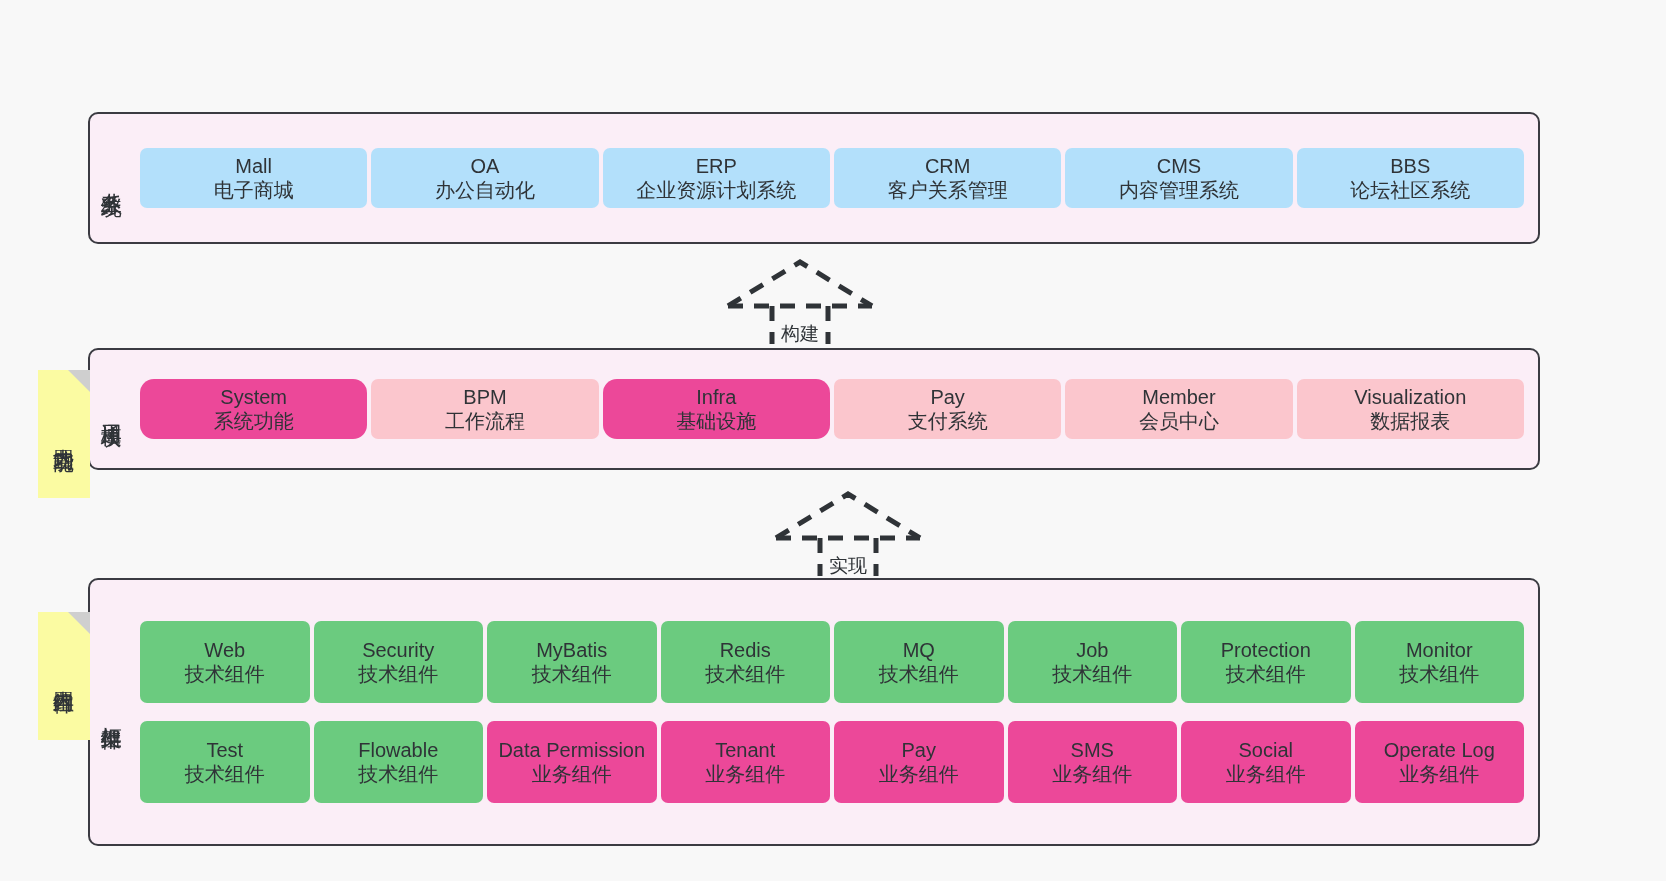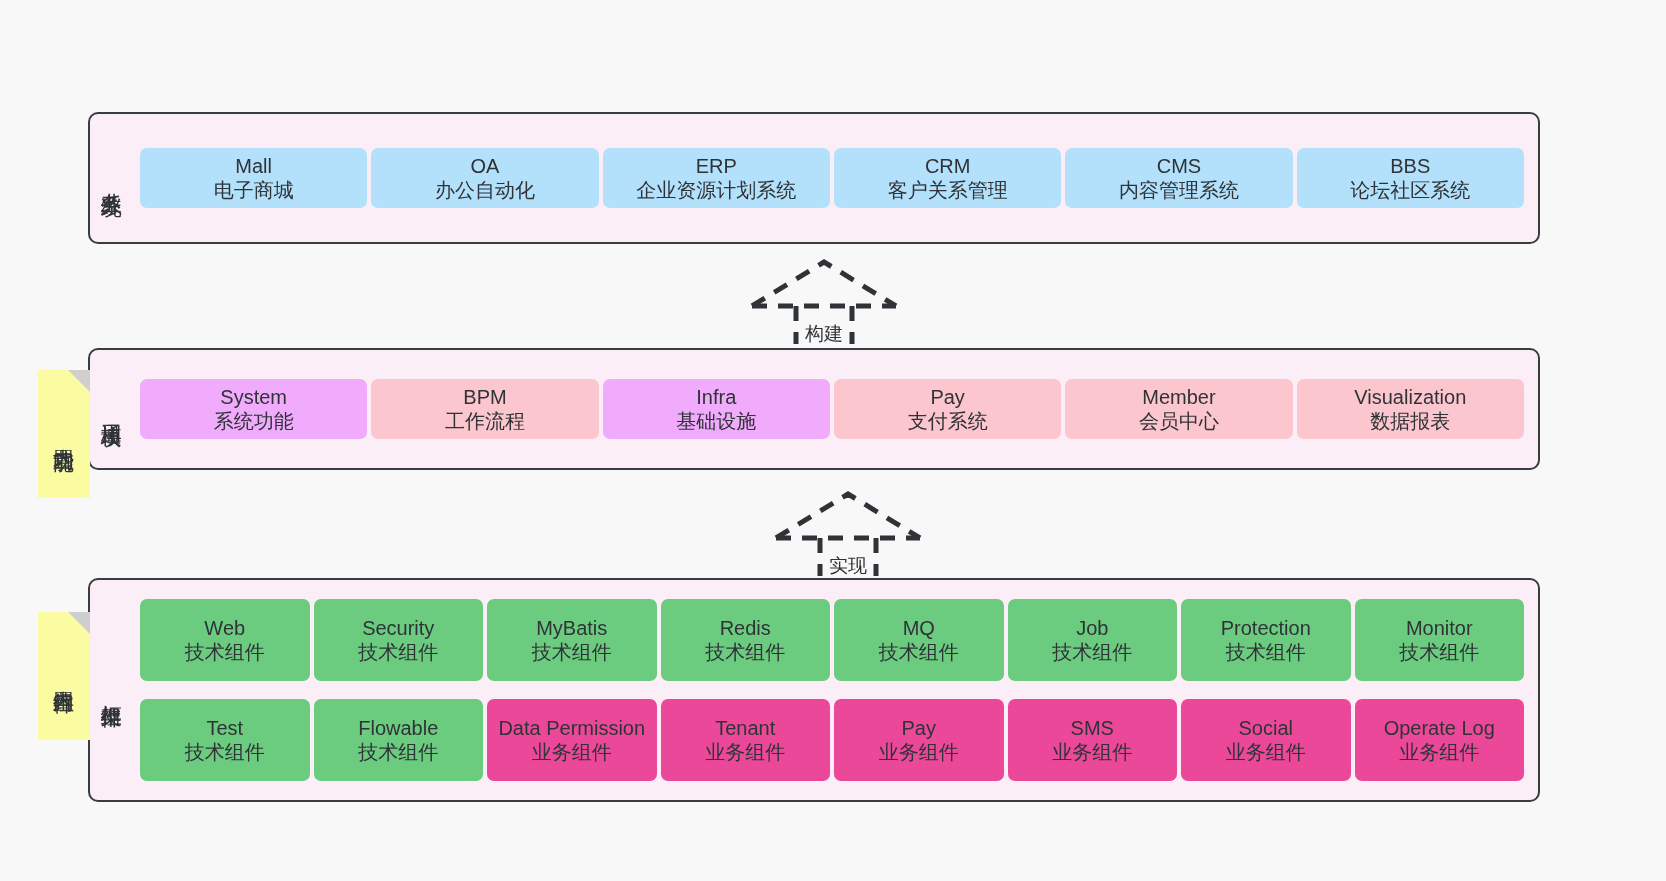--- a/index.html
+++ b/index.html
@@ -75,21 +75,21 @@
     font-size: 20px;
     line-height: 1.22;
     color: #2f3337;
     padding: 6px 4px;
     user-select: none;
   }
   .card .ln { display: block; }
 
   
   .c-blue        { background: #b3e0fb; }
-  .c-red         { background: #f0abfc; }
+  .c-red         { background: #ec4899; border-radius: 14px; }
   .c-pink        { background: #fbc6cd; }
   .c-green       { background: #6bcb7f; }
   .c-green-light { background: #ec4899; }
 
   
   .note {
     position: absolute;
     box-sizing: border-box;
     background: #fbfba2;
     color: #2f3337;
@@ -164,21 +164,21 @@
           <span class="ln">内容管理系统</span>
         </div>
         <div class="card c-blue">
           <span class="ln">BBS</span>
           <span class="ln">论坛社区系统</span>
         </div>
       </div>
     </div>
   </div>
 
-  <div class="arrow" id="arrow-build" style="left:748px; top:258px; width:152px; height:88px;">
+  <div class="arrow" id="arrow-build" style="left:724px; top:258px; width:152px; height:88px;">
     <svg width="152" height="88" viewBox="0 0 152 88" aria-hidden="true">
       <path d="M 4 48 L 76 4 L 148 48" fill="none" stroke="#2f3337" stroke-width="5" stroke-dasharray="15 11" stroke-linecap="butt"></path>
       <path d="M 4 48 L 148 48" fill="none" stroke="#2f3337" stroke-width="5" stroke-dasharray="15 11" stroke-linecap="butt"></path>
       <path d="M 48 48 L 48 86 M 104 48 L 104 86" fill="none" stroke="#2f3337" stroke-width="5" stroke-dasharray="15 11" stroke-linecap="butt"></path>
     </svg>
     <span class="arrow-label">构建</span>
   </div>
 
   <div class="layer" id="layer-common" style="left:88px; top:348px; width:1452px; height:122px;">
     <div class="layer-title">通用模块</div>
@@ -219,21 +219,21 @@
 
   <div class="arrow" id="arrow-implement" style="left:772px; top:490px; width:152px; height:88px;">
     <svg width="152" height="88" viewBox="0 0 152 88" aria-hidden="true">
       <path d="M 4 48 L 76 4 L 148 48" fill="none" stroke="#2f3337" stroke-width="5" stroke-dasharray="15 11" stroke-linecap="butt"></path>
       <path d="M 4 48 L 148 48" fill="none" stroke="#2f3337" stroke-width="5" stroke-dasharray="15 11" stroke-linecap="butt"></path>
       <path d="M 48 48 L 48 86 M 104 48 L 104 86" fill="none" stroke="#2f3337" stroke-width="5" stroke-dasharray="15 11" stroke-linecap="butt"></path>
     </svg>
     <span class="arrow-label">实现</span>
   </div>
 
-  <div class="layer" id="layer-framework" style="left:88px; top:578px; width:1452px; height:224px;">
+  <div class="layer" id="layer-framework" style="left:88px; top:578px; width:1452px; height:268px;">
     <div class="layer-title">框架组件</div>
     <div class="layer-body">
 
       <div class="row" style="height:82px;">
         <div class="card c-green">
           <span class="ln">Web</span>
           <span class="ln">技术组件</span>
         </div>
         <div class="card c-green">
           <span class="ln">Security</span>

